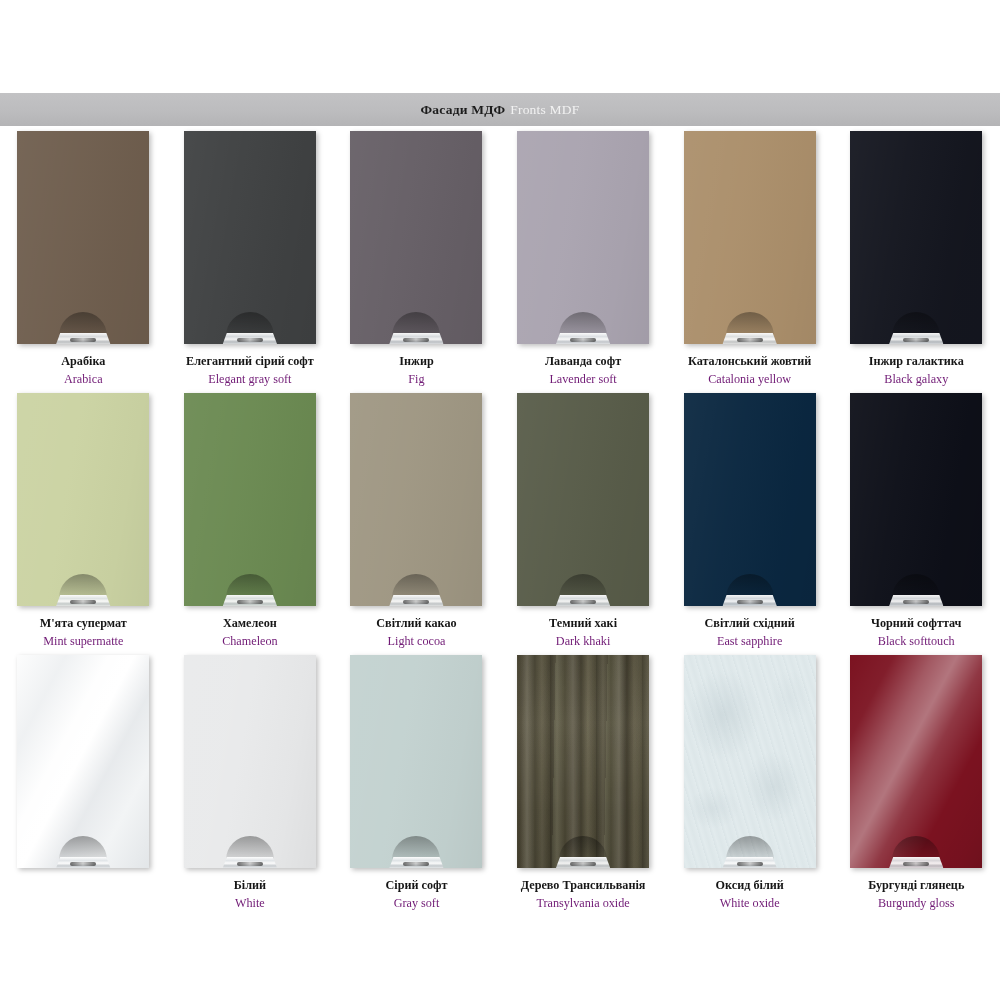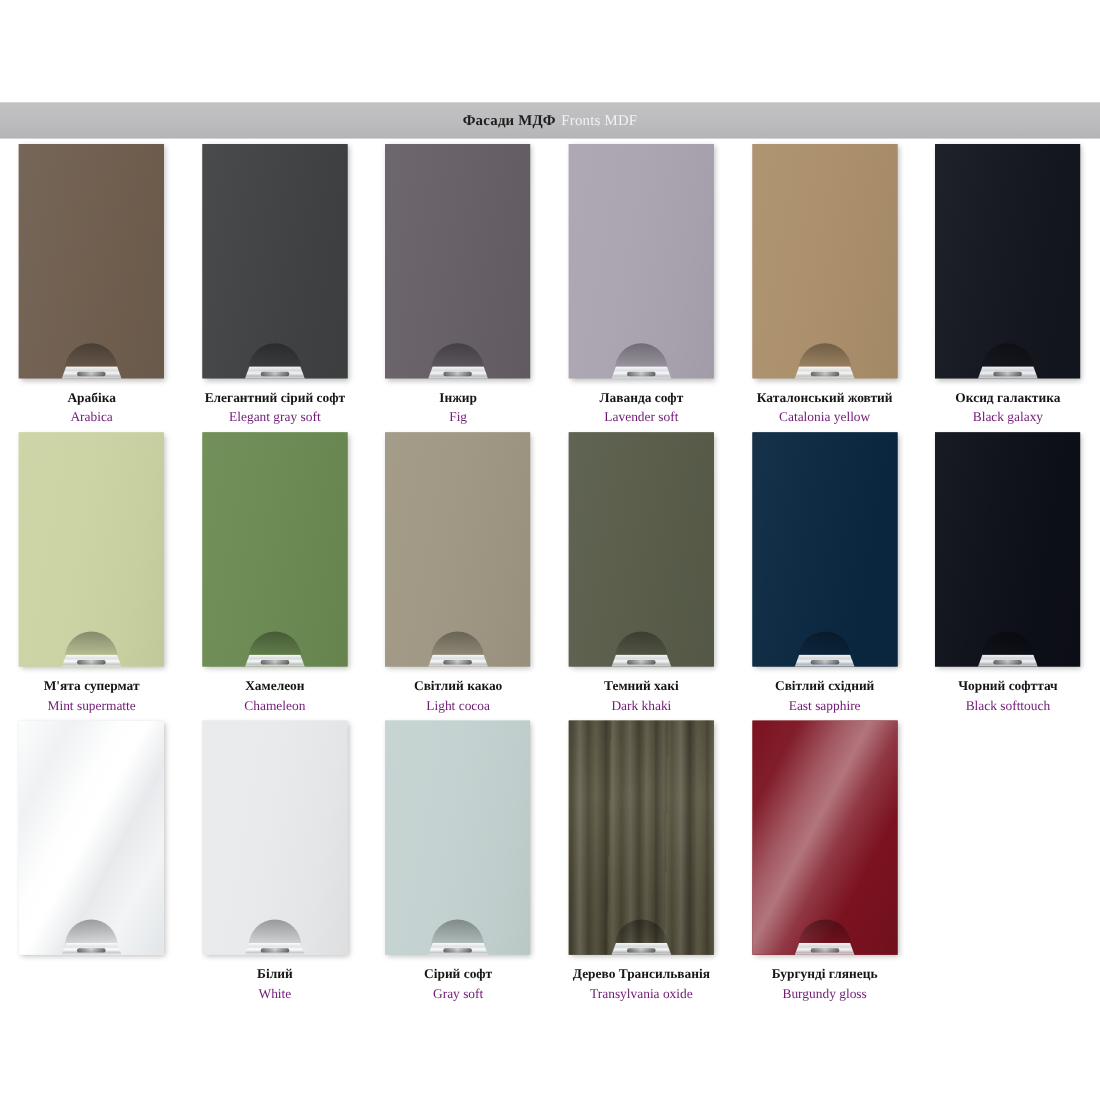--- a/index.html
+++ b/index.html
@@ -321,21 +321,21 @@
         <div class="swatch matte" style="background-color: rgb(20, 22, 31);">
           <div class="fill" style="background-color: rgb(20, 22, 31);"></div>
           <div class="sheen"></div>
           <div class="stand">
             <div class="dome"></div>
             <div class="glass"></div>
             <div class="glint"></div>
           </div>
         </div>
         <div class="caption">
-          <span class="name-ua">Оксид галактика</span>
+          <span class="name-ua">Інжир галактика</span>
           <span class="name-en">Black galaxy</span>
         </div>
       </div>
       <div class="cell">
         <div class="swatch matte" style="background-color: rgb(203, 211, 163);">
           <div class="fill" style="background-color: rgb(203, 211, 163);"></div>
           <div class="sheen"></div>
           <div class="stand">
             <div class="dome"></div>
             <div class="glass"></div>
@@ -472,20 +472,35 @@
             <div class="glass"></div>
             <div class="glint"></div>
           </div>
         </div>
         <div class="caption">
           <span class="name-ua">Дерево Трансильванія</span>
           <span class="name-en">Transylvania oxide</span>
         </div>
       </div>
       <div class="cell">
+        <div class="swatch oxide" style="background-color: rgb(226, 235, 237);">
+          <div class="fill" style="background-color: rgb(226, 235, 237);"></div>
+          <div class="sheen"></div>
+          <div class="stand">
+            <div class="dome"></div>
+            <div class="glass"></div>
+            <div class="glint"></div>
+          </div>
+        </div>
+        <div class="caption">
+          <span class="name-ua">Оксид білий</span>
+          <span class="name-en">White oxide</span>
+        </div>
+      </div>
+      <div class="cell">
         <div class="swatch gloss" style="background-color: rgb(123, 18, 32);">
           <div class="fill" style="background-color: rgb(123, 18, 32);"></div>
           <div class="sheen"></div>
           <div class="stand">
             <div class="dome"></div>
             <div class="glass"></div>
             <div class="glint"></div>
           </div>
         </div>
         <div class="caption">

